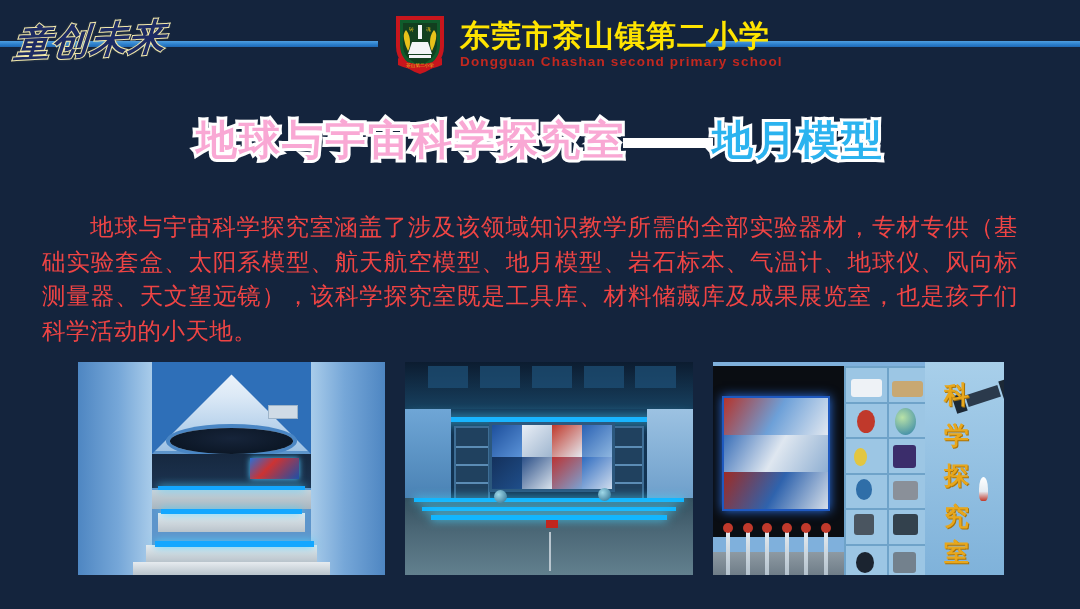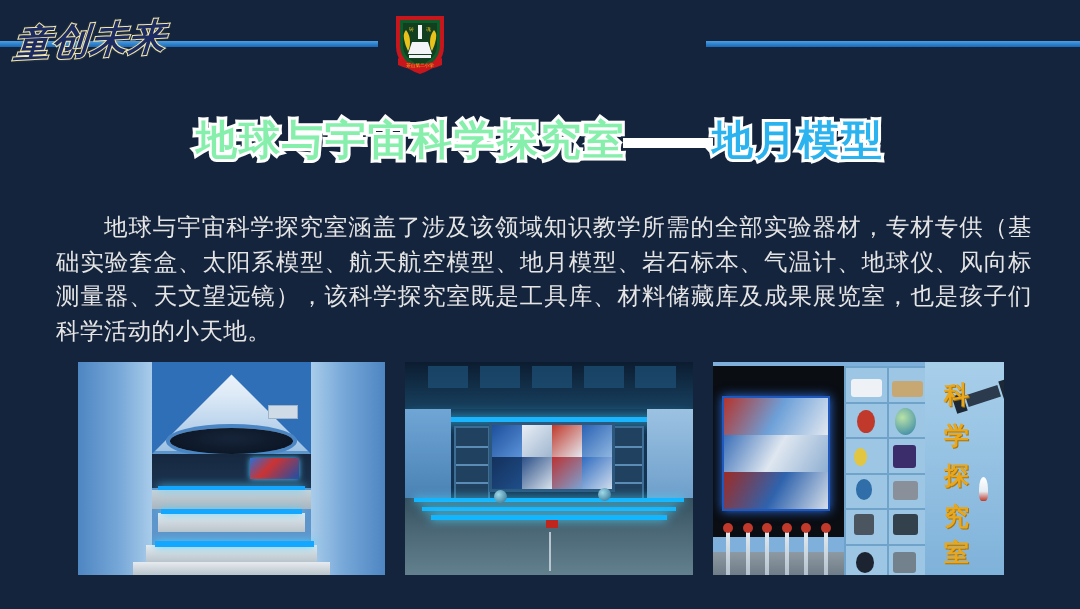--- a/index.html
+++ b/index.html
@@ -98,34 +98,34 @@
     font-weight: bold;
     font-size: 41px;
     letter-spacing: 2px;
     white-space: nowrap;
     line-height: 52px;
   }
   .title span {
     -webkit-text-stroke: 6px #ffffff;
     paint-order: stroke fill;
   }
-  .t-red  { color: #86efac; }
+  .t-red  { color: #f9a8d4; }
   .t-dash { color: #ffffff; -webkit-text-stroke: 6px #ffffff; }
   .t-cyan { color: #2bb3ef; }
 
   
   .body-text {
     position: absolute;
-    left: 56px;
+    left: 42px;
     top: 210px;
     width: 976px;
     font-family: "Liberation Serif", serif;
     font-size: 23.5px;
     line-height: 34.5px;
-    color: #e5e5e5;
+    color: #ef4444;
     text-indent: 48px;
     text-align: justify;
     letter-spacing: .4px;
   }
 
   
   .photos {
     position: absolute;
     left: 78px;
     top: 362px;
@@ -381,20 +381,24 @@
             <rect x="17" y="43" width="22" height="3"></rect>
           </g>
           <g fill="#e8c21a" font-size="5" font-family="Liberation Sans, sans-serif">
             <text x="17" y="19">铸</text>
             <text x="34" y="19">魂</text>
           </g>
           <path d="M6 46 Q28 58 50 46 L50 53 Q28 63 6 53 Z" fill="#c8161d"></path>
           <text x="28" y="55" fill="#e8c21a" font-size="4.6" text-anchor="middle" font-family="Liberation Sans, sans-serif">茶山第二小学</text>
         </svg>
       </div>
+      <div class="school-text">
+        <div class="school-cn">东莞市茶山镇第二小学</div>
+        <div class="school-en">Dongguan Chashan second primary school</div>
+      </div>
     </div>
   </div>
 
   <div class="title">
     <span class="t-red">地球与宇宙科学探究室</span><span class="t-dash">——</span><span class="t-cyan">地月模型</span>
   </div>
 
   <div class="body-text">地球与宇宙科学探究室涵盖了涉及该领域知识教学所需的全部实验器材，专材专供（基础实验套盒、太阳系模型、航天航空模型、地月模型、岩石标本、气温计、地球仪、风向标测量器、天文望远镜），该科学探究室既是工具库、材料储藏库及成果展览室，也是孩子们科学活动的小天地。</div>
 
   <div class="photos">

